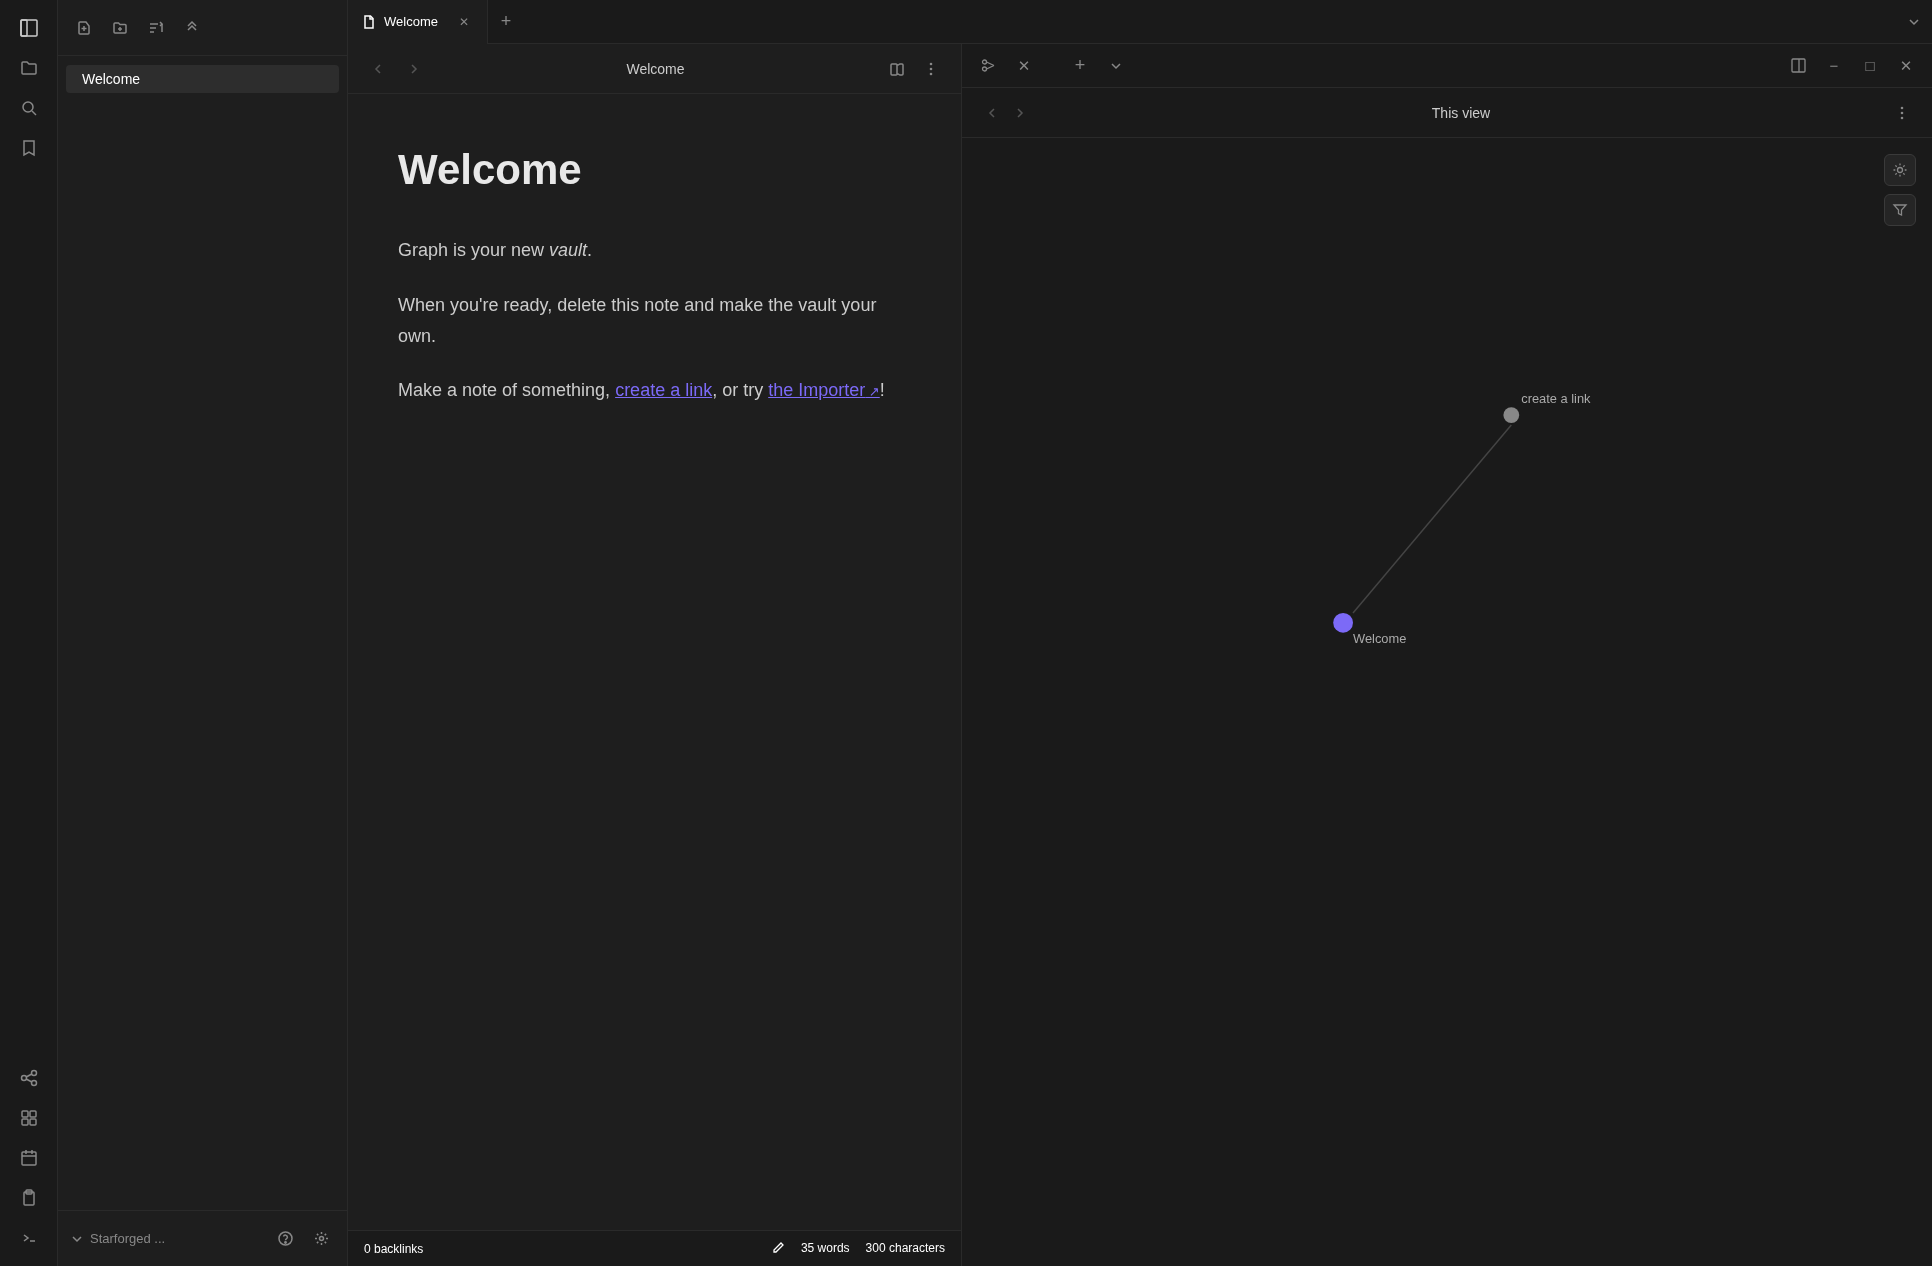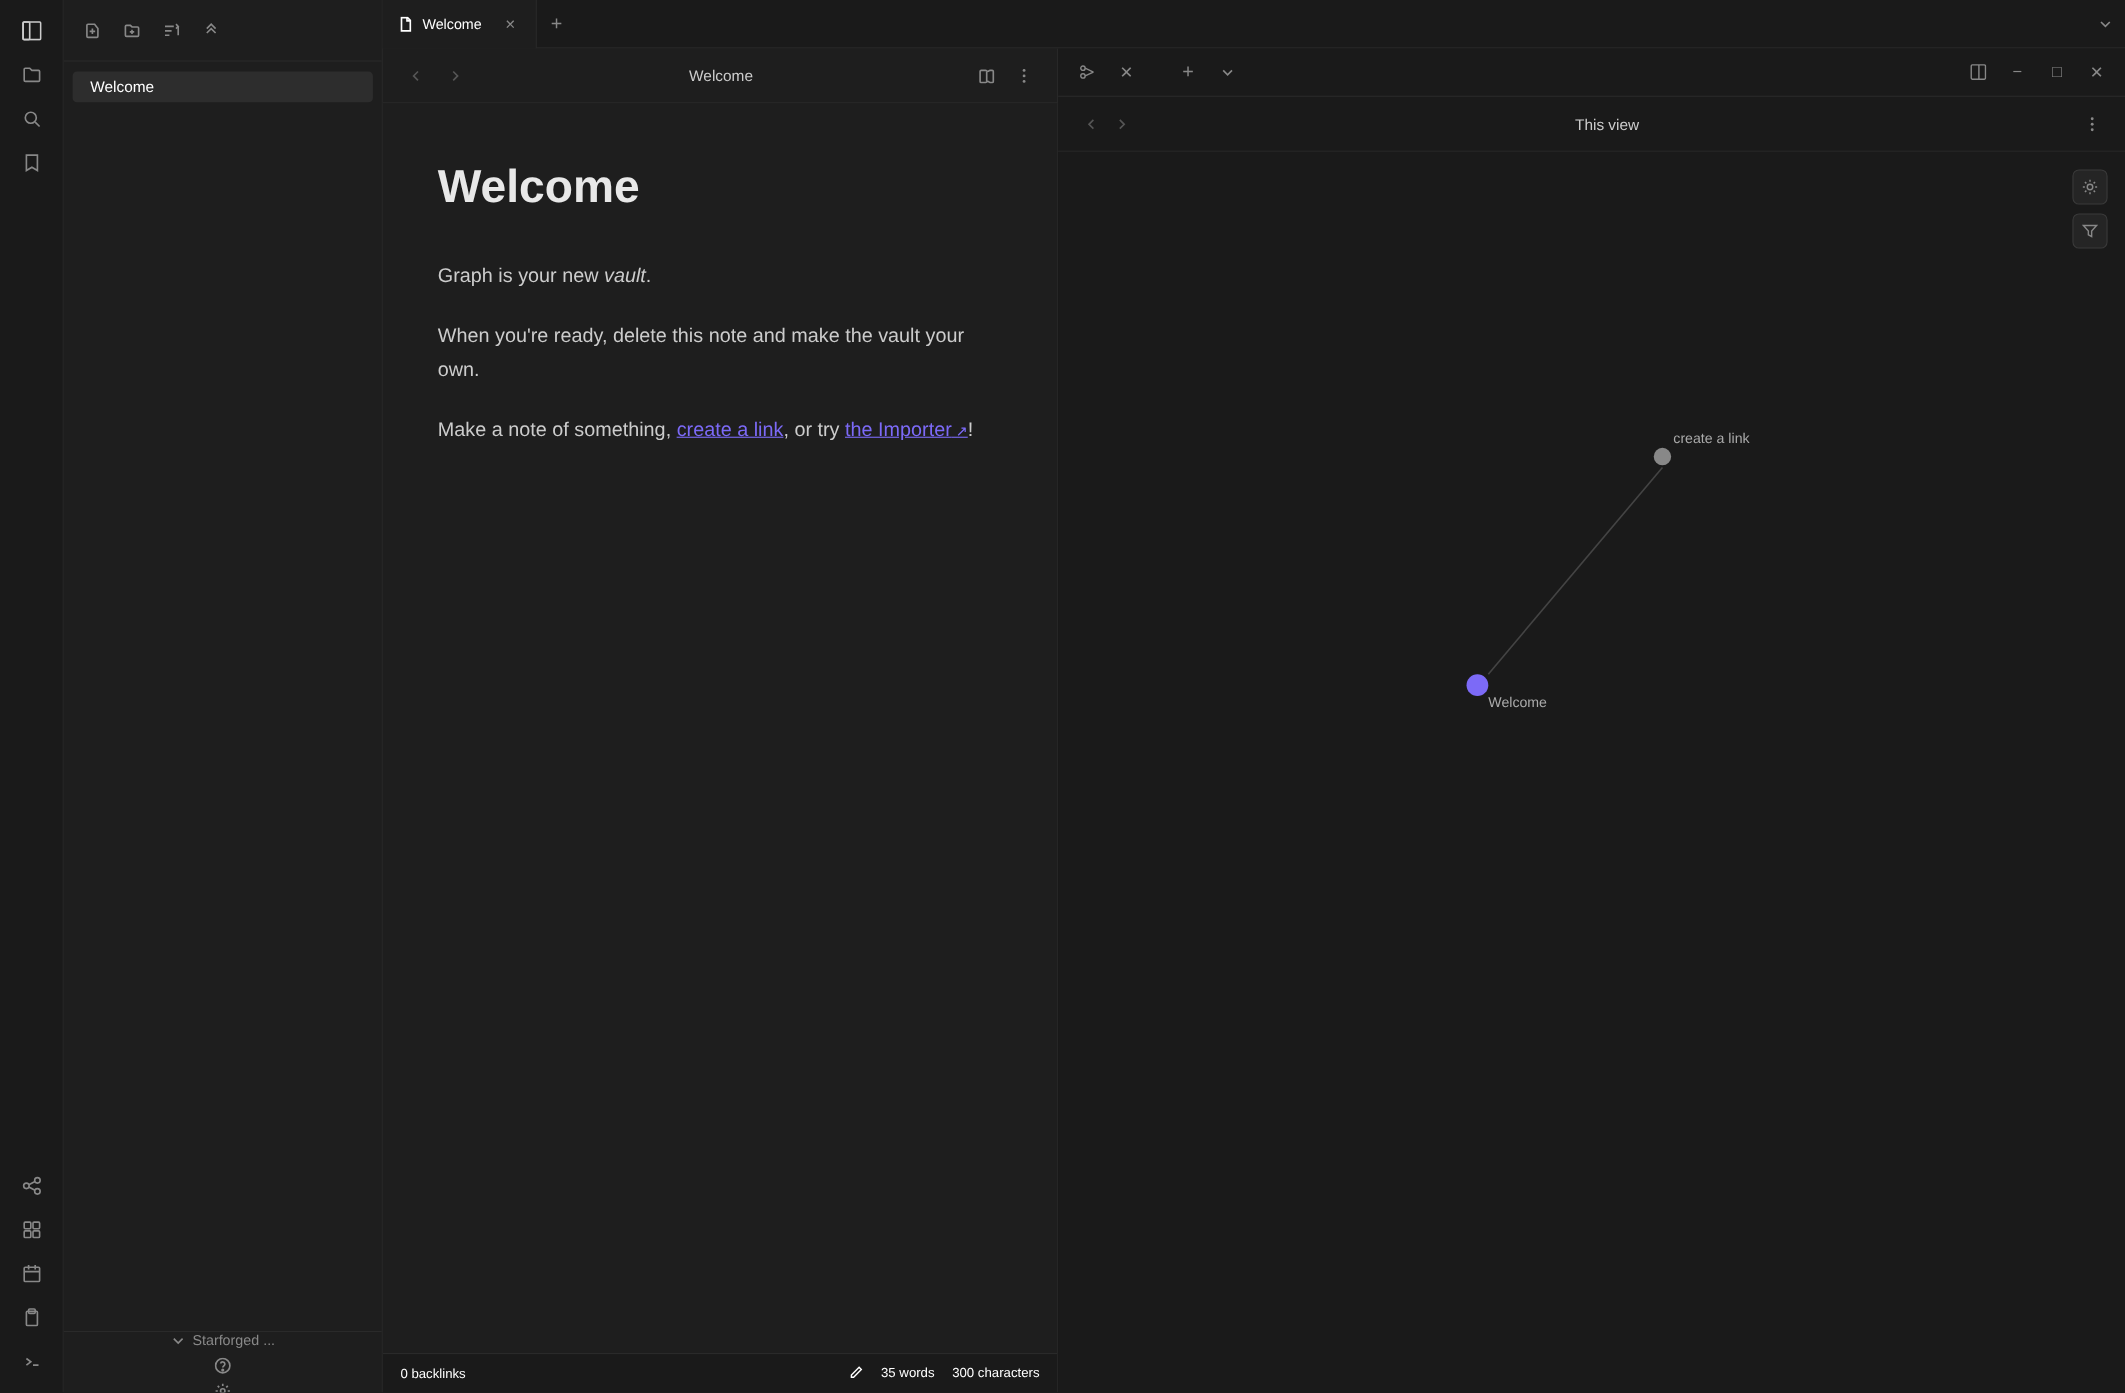--- a/index.html
+++ b/index.html
@@ -89,21 +89,20 @@
 
     .file-panel-footer {
       height: 56px;
       border-top: 1px solid #2a2a2a;
       display: flex;
       align-items: center;
       padding: 0 12px;
       gap: 8px;
       font-size: 13px;
       color: #888;
-      flex-direction: column;
     }
     .vault-name {
       flex: 1;
       display: flex;
       align-items: center;
       gap: 6px;
       cursor: pointer;
     }
     .footer-icon {
       width: 28px;

